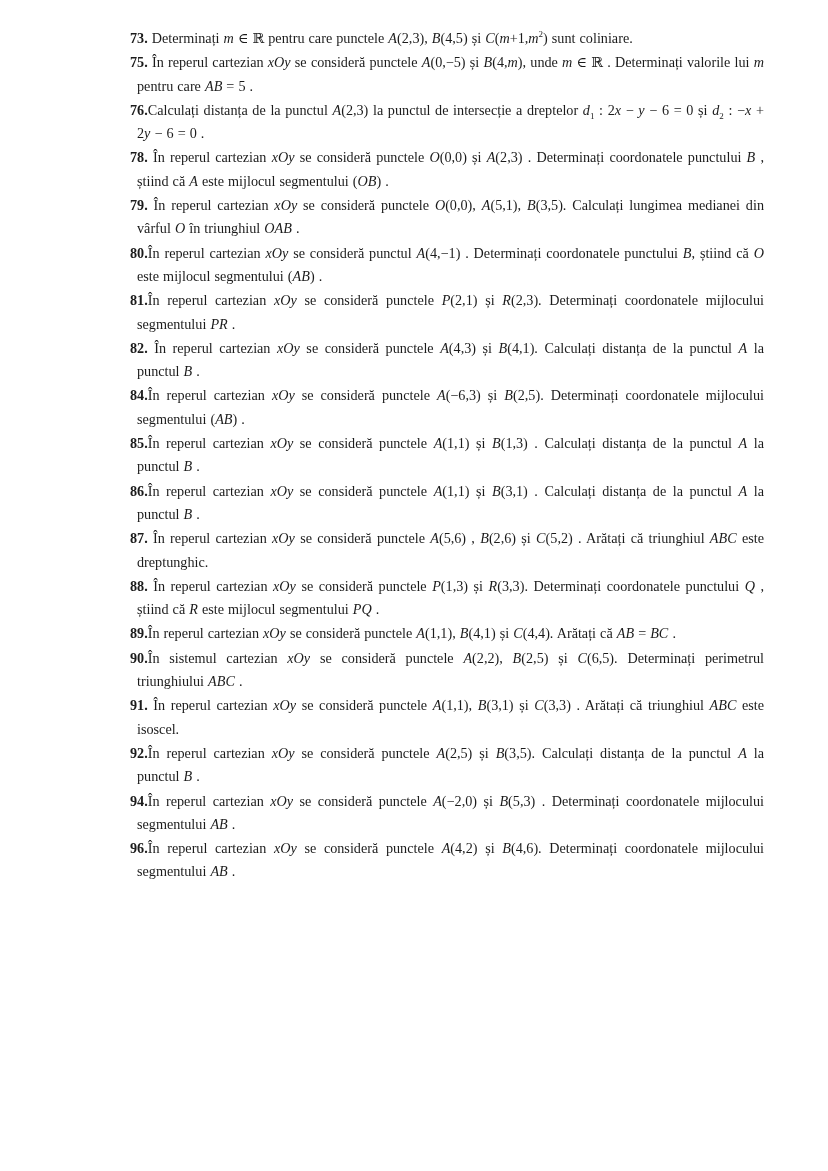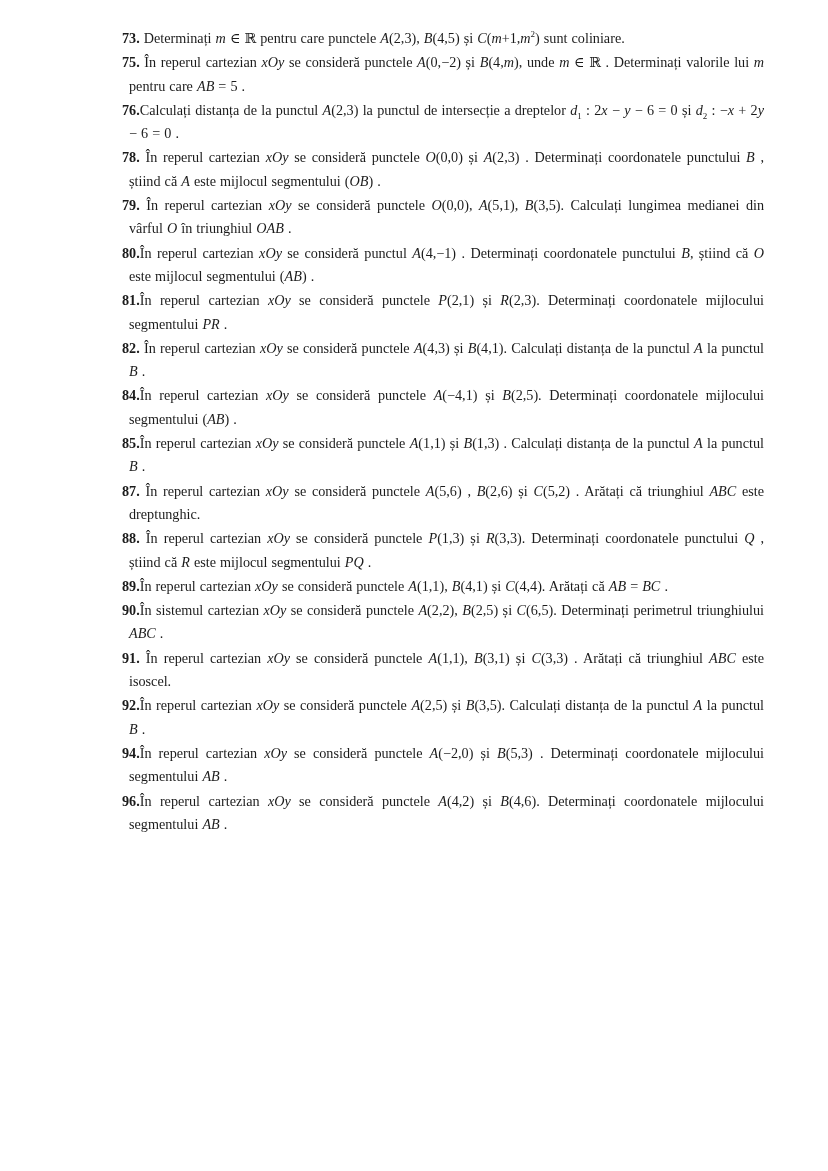--- a/index.html
+++ b/index.html
@@ -20,21 +20,21 @@
     left: 122px;
     top: 27px;
     width: 642px;
   }
   .problem {
     font-size: 14.2px;
     line-height: 23.3px;
     text-align: justify;
     padding-left: 7px;
     text-indent: -7px;
-    margin: 0 0 1px 0;
+    margin: 0 0 1px 8px;
     word-spacing: 0.5px;
   }
   .problem .num {
     font-weight: bold;
     font-style: normal;
   }
   .problem i {
     font-style: italic;
   }
   .problem sup {
@@ -46,29 +46,30 @@
     font-size: 9px;
     line-height: 0;
     vertical-align: sub;
   }
 </style>
 </head>
 <body>
 
 <div class="page-content">
     <div class="problem"><b class="num">73.</b><span> Determinați </span><i>m</i><span> ∈ ℝ pentru care punctele </span><i>A</i><span>(2,3), </span><i>B</i><span>(4,5) și </span><i>C</i><span>(</span><i>m</i><span>+1,</span><i>m</i><sup>2</sup><span>) sunt coliniare.</span></div>
-    <div class="problem"><b class="num">75.</b><span> În reperul cartezian </span><i>xOy</i><span> se consideră punctele </span><i>A</i><span>(0,−2) și </span><i>B</i><span>(4,</span><i>m</i><span>), unde </span><i>m</i><span> ∈ ℝ . Determinați valorile lui </span><i>m</i><span> pentru care </span><i>AB</i><span> = 5 .</span></div>
+    <div class="problem"><b class="num">75.</b><span> În reperul cartezian </span><i>xOy</i><span> se consideră punctele </span><i>A</i><span>(0,−5) și </span><i>B</i><span>(4,</span><i>m</i><span>), unde </span><i>m</i><span> ∈ ℝ . Determinați valorile lui </span><i>m</i><span> pentru care </span><i>AB</i><span> = 5 .</span></div>
     <div class="problem"><b class="num">76.</b><span>Calculați distanța de la punctul </span><i>A</i><span>(2,3) la punctul de intersecție a dreptelor </span><i>d</i><sub>1</sub><span> : 2</span><i>x</i><span> − </span><i>y</i><span> − 6 = 0 și </span><i>d</i><sub>2</sub><span> : −</span><i>x</i><span> + 2</span><i>y</i><span> − 6 = 0 .</span></div>
     <div class="problem"><b class="num">78.</b><span> În reperul cartezian </span><i>xOy</i><span> se consideră punctele </span><i>O</i><span>(0,0) și </span><i>A</i><span>(2,3) . Determinați coordonatele punctului </span><i>B</i><span> , știind că </span><i>A</i><span> este mijlocul segmentului (</span><i>OB</i><span>) .</span></div>
     <div class="problem"><b class="num">79.</b><span> În reperul cartezian </span><i>xOy</i><span> se consideră punctele </span><i>O</i><span>(0,0), </span><i>A</i><span>(5,1), </span><i>B</i><span>(3,5). Calculați lungimea medianei din vârful </span><i>O</i><span> în triunghiul </span><i>OAB</i><span> .</span></div>
     <div class="problem"><b class="num">80.</b><span>În reperul cartezian </span><i>xOy</i><span> se consideră punctul </span><i>A</i><span>(4,−1) . Determinați coordonatele punctului </span><i>B</i><span>, știind că </span><i>O</i><span> este mijlocul segmentului (</span><i>AB</i><span>) .</span></div>
     <div class="problem"><b class="num">81.</b><span>În reperul cartezian </span><i>xOy</i><span> se consideră punctele </span><i>P</i><span>(2,1) și </span><i>R</i><span>(2,3). Determinați coordonatele mijlocului segmentului </span><i>PR</i><span> .</span></div>
     <div class="problem"><b class="num">82.</b><span> În reperul cartezian </span><i>xOy</i><span> se consideră punctele </span><i>A</i><span>(4,3) și </span><i>B</i><span>(4,1). Calculați distanța de la punctul </span><i>A</i><span> la punctul </span><i>B</i><span> .</span></div>
-    <div class="problem"><b class="num">84.</b><span>În reperul cartezian </span><i>xOy</i><span> se consideră punctele </span><i>A</i><span>(−4,1) și </span><i>B</i><span>(2,5). Determinați coordonatele mijlocului segmentului (</span><i>AB</i><span>) .</span></div>
+    <div class="problem"><b class="num">84.</b><span>În reperul cartezian </span><i>xOy</i><span> se consideră punctele </span><i>A</i><span>(−6,3) și </span><i>B</i><span>(2,5). Determinați coordonatele mijlocului segmentului (</span><i>AB</i><span>) .</span></div>
     <div class="problem"><b class="num">85.</b><span>În reperul cartezian </span><i>xOy</i><span> se consideră punctele </span><i>A</i><span>(1,1) și </span><i>B</i><span>(1,3) . Calculați distanța de la punctul </span><i>A</i><span> la punctul </span><i>B</i><span> .</span></div>
+    <div class="problem"><b class="num">86.</b><span>În reperul cartezian </span><i>xOy</i><span> se consideră punctele </span><i>A</i><span>(1,1) și </span><i>B</i><span>(3,1) . Calculați distanța de la punctul </span><i>A</i><span> la punctul </span><i>B</i><span> .</span></div>
     <div class="problem"><b class="num">87.</b><span> În reperul cartezian </span><i>xOy</i><span> se consideră punctele </span><i>A</i><span>(5,6) , </span><i>B</i><span>(2,6) și </span><i>C</i><span>(5,2) . Arătați că triunghiul </span><i>ABC</i><span> este dreptunghic.</span></div>
     <div class="problem"><b class="num">88.</b><span> În reperul cartezian </span><i>xOy</i><span> se consideră punctele </span><i>P</i><span>(1,3) și </span><i>R</i><span>(3,3). Determinați coordonatele punctului </span><i>Q</i><span> , știind că </span><i>R</i><span> este mijlocul segmentului </span><i>PQ</i><span> .</span></div>
     <div class="problem"><b class="num">89.</b><span>În reperul cartezian </span><i>xOy</i><span> se consideră punctele </span><i>A</i><span>(1,1), </span><i>B</i><span>(4,1) și </span><i>C</i><span>(4,4). Arătați că </span><i>AB</i><span> = </span><i>BC</i><span> .</span></div>
     <div class="problem"><b class="num">90.</b><span>În sistemul cartezian </span><i>xOy</i><span> se consideră punctele </span><i>A</i><span>(2,2), </span><i>B</i><span>(2,5) și </span><i>C</i><span>(6,5). Determinați perimetrul triunghiului </span><i>ABC</i><span> .</span></div>
     <div class="problem"><b class="num">91.</b><span> În reperul cartezian </span><i>xOy</i><span> se consideră punctele </span><i>A</i><span>(1,1), </span><i>B</i><span>(3,1) și </span><i>C</i><span>(3,3) . Arătați că triunghiul </span><i>ABC</i><span> este isoscel.</span></div>
     <div class="problem"><b class="num">92.</b><span>În reperul cartezian </span><i>xOy</i><span> se consideră punctele </span><i>A</i><span>(2,5) și </span><i>B</i><span>(3,5). Calculați distanța de la punctul </span><i>A</i><span> la punctul </span><i>B</i><span> .</span></div>
     <div class="problem"><b class="num">94.</b><span>În reperul cartezian </span><i>xOy</i><span> se consideră punctele </span><i>A</i><span>(−2,0) și </span><i>B</i><span>(5,3) . Determinați coordonatele mijlocului segmentului </span><i>AB</i><span> .</span></div>
     <div class="problem"><b class="num">96.</b><span>În reperul cartezian </span><i>xOy</i><span> se consideră punctele </span><i>A</i><span>(4,2) și </span><i>B</i><span>(4,6). Determinați coordonatele mijlocului segmentului </span><i>AB</i><span> .</span></div>
   </div>
 

